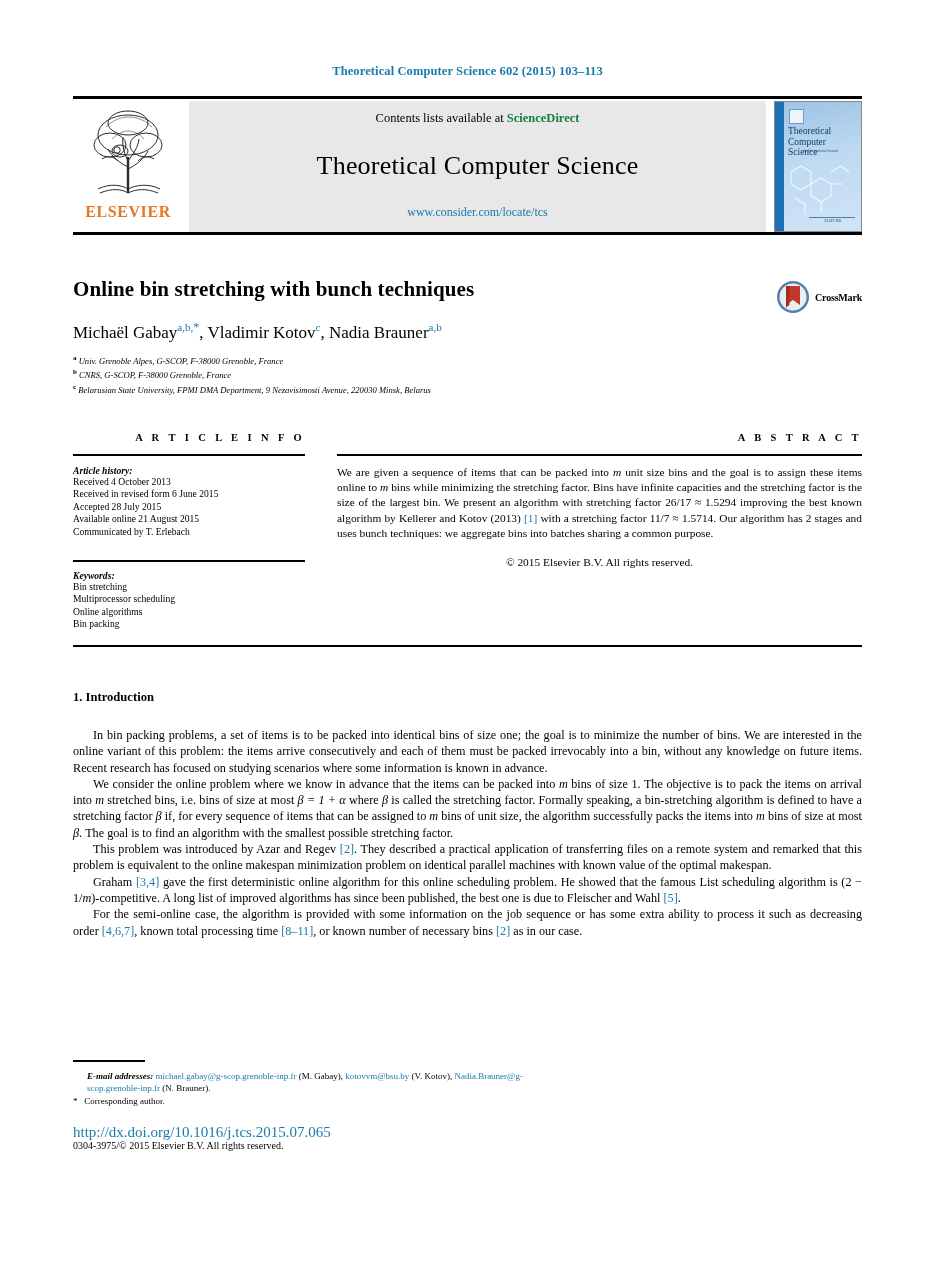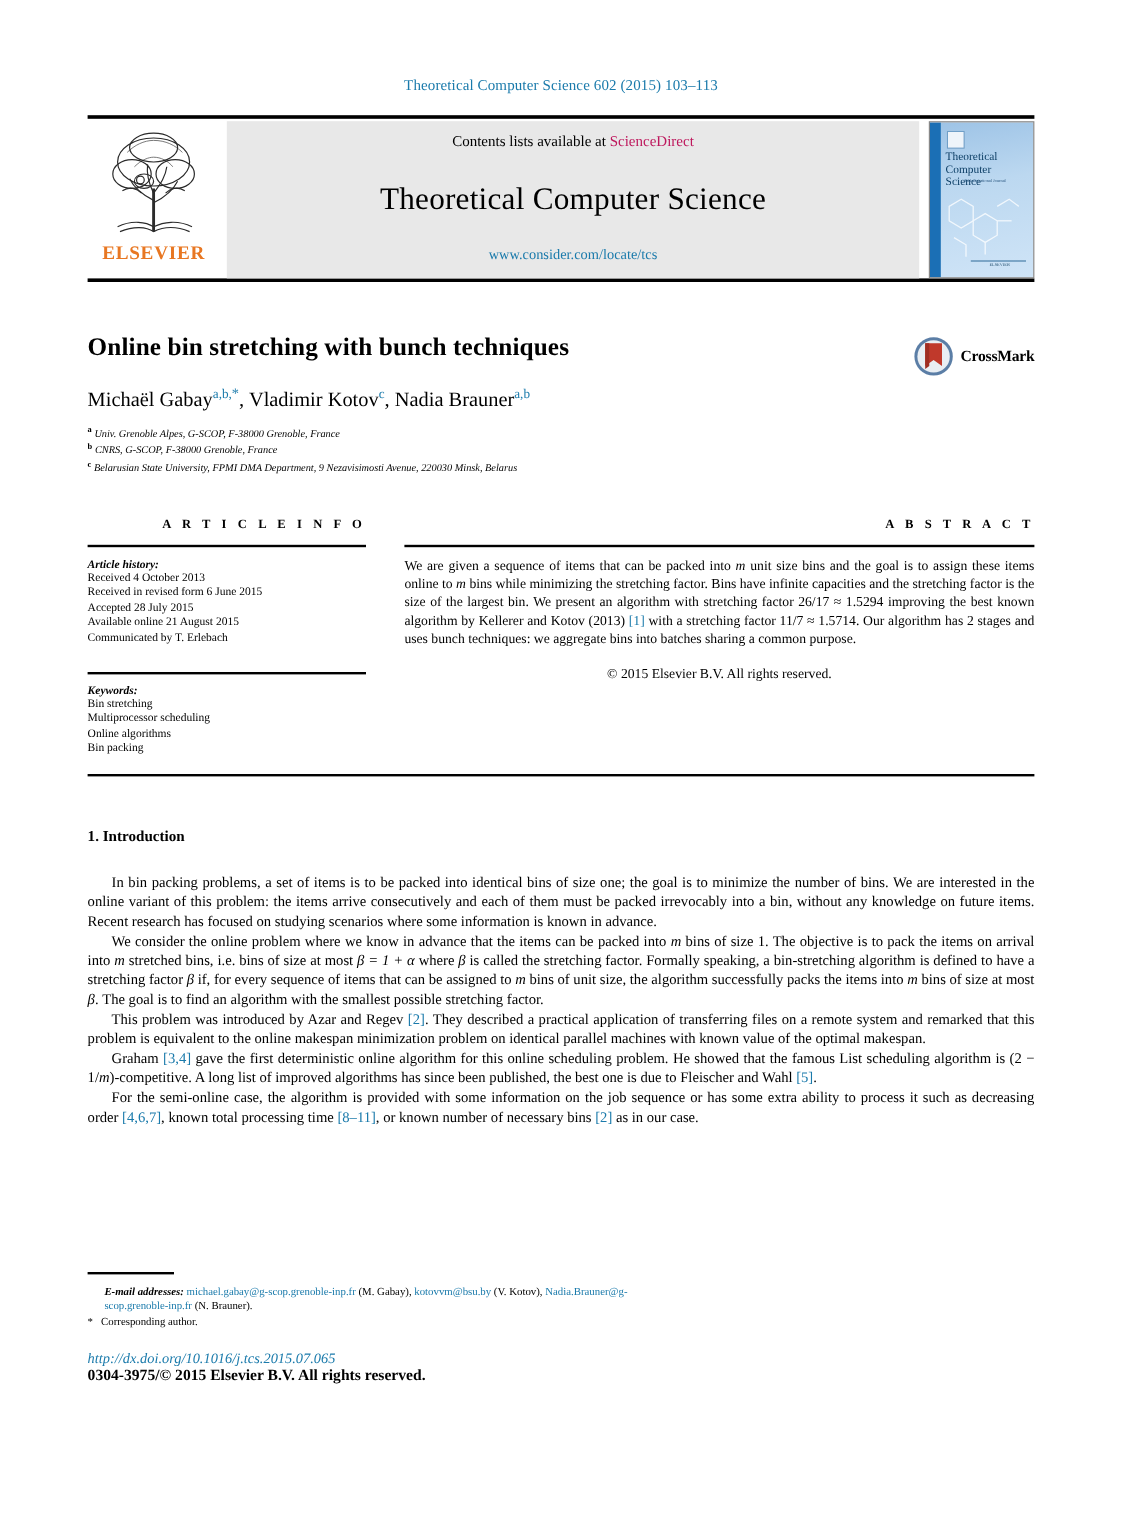--- a/index.html
+++ b/index.html
@@ -14,21 +14,21 @@
     overflow: hidden;
   }
   .page { position: relative; width: 935px; height: 1266px; }
 
   
   .running-head {
     position: absolute; top: 64px; left: 0; right: 0;
     text-align: center;
     font-size: 12.5px;
     color: #1a7aab;
-    font-weight: normal;
+    font-weight: bold;
     letter-spacing: .1px;
   }
 
   
   .masthead { position: absolute; top: 96px; left: 73px; width: 789px; }
   .rule-thick { height: 3px; background: #000; width: 100%; }
   .masthead-body {
     display: flex; align-items: stretch;
     height: 131px; margin-top: 2px;
   }
@@ -44,21 +44,21 @@
     letter-spacing: .6px; margin-top: 2px;
   }
   .contents-box {
     flex: 1 1 auto; background: #e8e8e8;
     display: flex; flex-direction: column;
     align-items: center; justify-content: space-between;
     padding: 10px 0 12px 0; box-sizing: border-box;
     margin: 0 8px 0 6px;
   }
   .contents-line { font-size: 12.5px; }
-  .sd-link { color: #be185d; }
+  .sd-link { color: #15803d; font-weight: bold; }
   .journal-name {
     font-size: 26px; letter-spacing: .2px;
     font-family: "Liberation Serif", serif;
   }
   .journal-url { font-size: 12px; color: #1a7aab; }
   .cover-thumb {
     width: 88px; flex: 0 0 88px;
     border: 1px solid #888;
     background: linear-gradient(170deg,#9dc3e6 0%, #bcd8f0 40%, #cfe4f7 100%);
     position: relative; box-sizing: border-box;
@@ -110,21 +110,21 @@
     font-size: 8.6px; font-style: italic; line-height: 11.6px;
     font-family: "Liberation Serif", serif;
   }
   .aff sup { font-style: normal; font-weight: bold; font-size: 7px; }
 
   .crossmark {
     position: absolute; top: 280px; right: 73px;
     display: flex; align-items: center; gap: 5px;
   }
   .cm-badge { width: 34px; height: 34px; position: relative; }
-  .cm-word { font-size: 13px; font-weight: bold; letter-spacing: -.2px; }
+  .cm-word { font-size: 10px; font-weight: bold; letter-spacing: -.2px; }
 
   
   .info-area { position: absolute; top: 432px; left: 73px; width: 789px; }
   .info-grid { display: flex; }
   .col-info { width: 232px; flex: 0 0 232px; }
   .col-gap  { width: 32px; flex: 0 0 32px; }
   .col-abs  { flex: 1 1 auto; }
   .sec-head {
     font-size: 10.5px; font-weight: bold; letter-spacing: 3.4px;
     font-family: "Liberation Serif", serif;
@@ -162,22 +162,22 @@
 
   
   .foot { position: absolute; top: 1060px; left: 73px; width: 500px; }
   .foot-rule { width: 72px; height: 1.6px; background: #000; margin-bottom: 8px; }
   .foot-line { font-size: 9px; line-height: 12.5px; }
   .foot-star { font-size: 9px; }
   .foot-em { font-style: italic; font-weight: bold; }
   .link { color: #1a7aab; }
 
   .bottom { position: absolute; top: 1126px; left: 73px; width: 700px; }
-  .doi { font-size: 12px; color: #1a7aab; line-height: 13px; font-style: italic; }
-  .issn { font-size: 13px; font-weight: bold; line-height: 13px; }
+  .doi { font-size: 15px; color: #1a7aab; line-height: 13px; }
+  .issn { font-size: 10px; font-weight: normal; line-height: 13px; }
 </style>
 </head>
 <body>
 
 <div class="page">
 
   <div class="running-head">Theoretical Computer Science 602 (2015) 103–113</div>
 
   <div class="masthead">
     <div class="rule-thick"></div>

